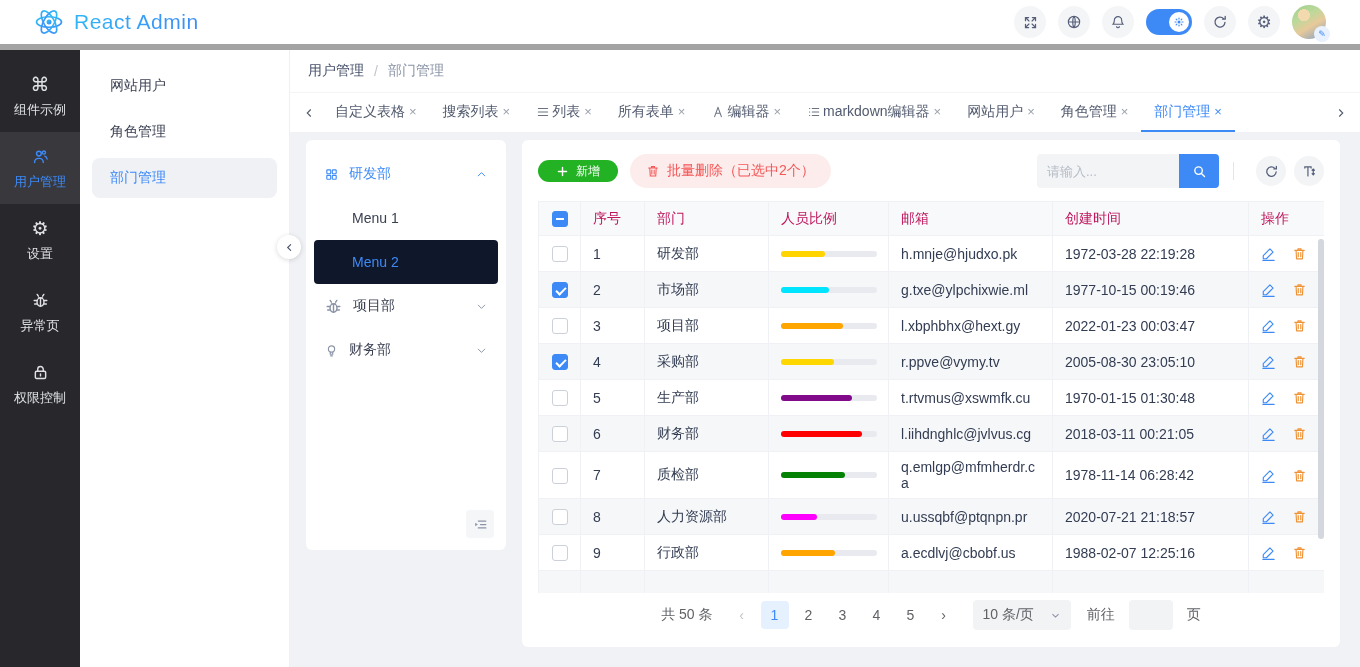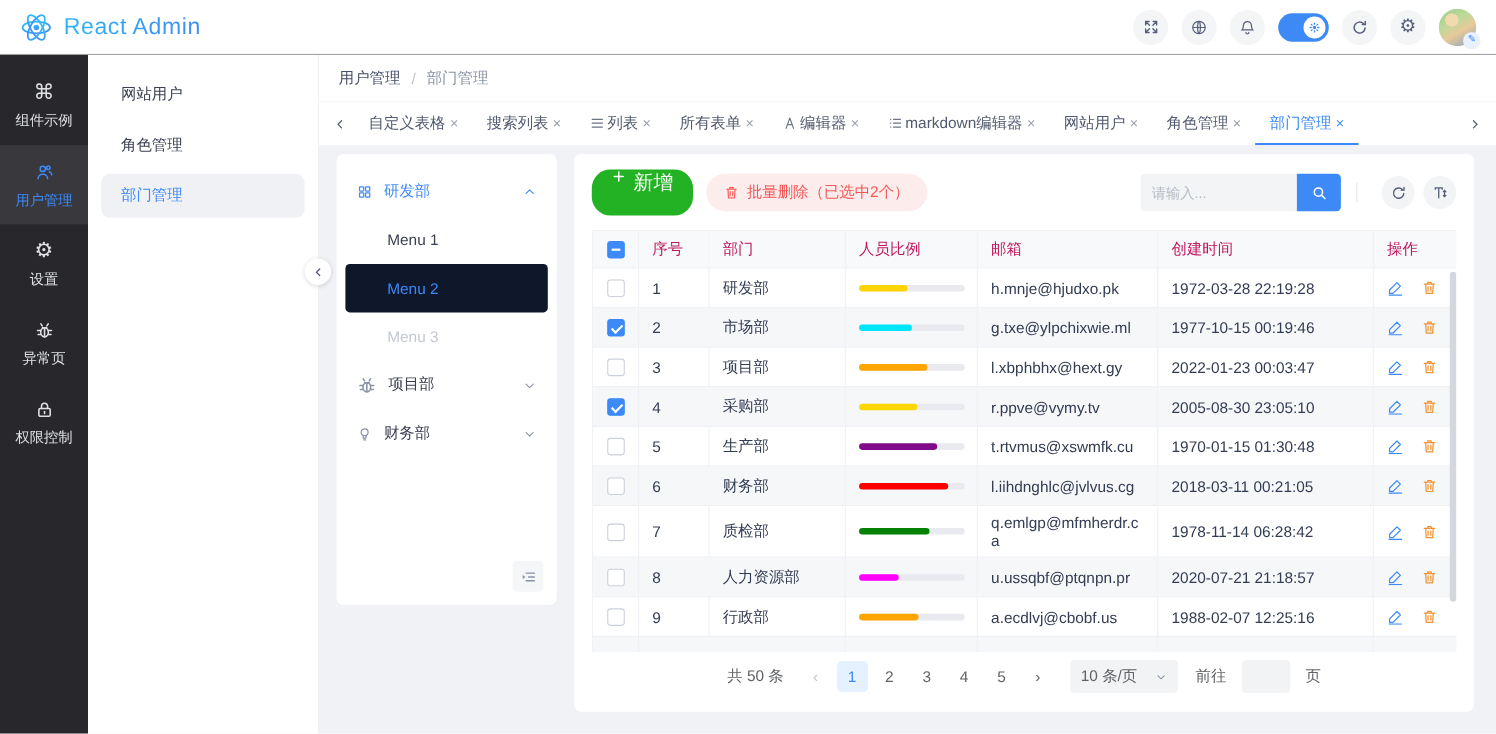--- a/index.html
+++ b/index.html
@@ -8,21 +8,21 @@
     --border:#eff1f4; --txt:#3a3f51; --muted:#8a93a6;
   }
   *{box-sizing:border-box;margin:0;padding:0}
   html,body{width:1360px;height:667px;overflow:hidden}
   body{font-family:"Liberation Sans","DejaVu Sans",sans-serif;color:var(--txt);background:#fff;font-size:14px}
   .ic{display:inline-flex;flex:none}
   .ic svg{display:block}
   .glyph{font-family:"DejaVu Sans",sans-serif;line-height:1}
 
   
-  #header{height:50px;display:flex;align-items:center;justify-content:space-between;padding:0 18px;background:#fff;border-bottom:1px solid #a3a3a3}
+  #header{height:50px;display:flex;align-items:center;justify-content:space-between;padding:0 34px;background:#fff;border-bottom:6px solid #a3a3a3}
   .brand{display:flex;align-items:center;gap:10px}
   .brand-title{font-size:21px;background:linear-gradient(90deg,#2fb5f8,#3e8bf7);-webkit-background-clip:text;background-clip:text;color:transparent;letter-spacing:.5px}
   .hright{display:flex;align-items:center;gap:12px}
   .hbtn{width:32px;height:32px;border-radius:50%;background:#f4f5f7;display:flex;align-items:center;justify-content:center;color:#565f7a;border:none;cursor:pointer}
   .toggle{width:46px;height:26px;border-radius:13px;background:var(--accent);position:relative;border:none;cursor:pointer}
   .knob{position:absolute;right:3px;top:3px;width:20px;height:20px;border-radius:50%;background:#fff;display:flex;align-items:center;justify-content:center;color:var(--accent)}
   .avatar{width:34px;height:34px;border-radius:50%;position:relative;cursor:pointer;
     background:radial-gradient(circle at 35% 30%,#f3d9ae 18%,transparent 19%),linear-gradient(150deg,#9ccf8b 0%,#bcd99a 35%,#e8c99a 60%,#7da0c4 100%)}
   .avatar-badge{position:absolute;right:-4px;bottom:-3px;width:16px;height:16px;border-radius:50%;background:#e8f1fd;display:flex;align-items:center;justify-content:center;font-size:9px;color:var(--accent)}
 
@@ -64,21 +64,21 @@
   .tree-row.root-active .ic{color:var(--accent)}
   .tree-row.root-active .chev{color:var(--accent)}
   .tree-child{padding-left:38px}
   .tree-child.selected{background:#0f172a;color:var(--accent)}
   .tree-child.disabled{color:#c3c8d1}
   .tree-tool{position:absolute;right:12px;bottom:12px;width:28px;height:28px;border-radius:4px;background:#f5f6f8;border:none;display:flex;align-items:center;justify-content:center;color:#8a93a6;cursor:pointer}
 
   
   #table-card{flex:1;background:#fff;border-radius:6px;padding:14px 16px 10px;display:flex;flex-direction:column;min-width:0}
   #toolbar{display:flex;align-items:center;margin-bottom:13px}
-  .btn-add{height:42px;padding:0 18px;border:none;border-radius:17px;background:var(--green);color:#fff;font-size:18px;display:flex;align-items:flex-start;gap:7px;cursor:pointer}
+  .btn-add{height:22px;padding:0 18px;border:none;border-radius:17px;background:var(--green);color:#fff;font-size:12px;display:flex;align-items:center;gap:7px;cursor:pointer}
   .btn-batch{height:34px;padding:0 16px;border:none;border-radius:17px;background:var(--danger-bg);color:var(--danger);font-size:14px;display:flex;align-items:center;gap:7px;margin-left:12px;cursor:pointer}
   .tool-spacer{flex:1}
   .search-group{display:flex}
   .search-input{width:142px;height:34px;border:none;background:#f3f4f6;border-radius:4px 0 0 4px;padding:0 10px;font-size:13px;color:#3a3f51;outline:none;font-family:inherit}
   .search-input::placeholder{color:#b6bcc6}
   .search-btn{width:40px;height:34px;border:none;background:var(--accent);border-radius:0 4px 4px 0;display:flex;align-items:center;justify-content:center;color:#fff;cursor:pointer}
   .tool-divider{width:1px;height:18px;background:#e3e5e8;margin:0 14px}
   .tool-circle{width:30px;height:30px;border-radius:50%;background:#f3f4f6;border:none;display:flex;align-items:center;justify-content:center;color:#565f7a;cursor:pointer;margin-left:8px}
 
   #table-wrap{flex:1;overflow:hidden;position:relative;min-height:0}
@@ -346,21 +346,20 @@
               </span>
               <span>研发部</span>
               <span class="ic chev">
                 <svg width="13" height="13" viewBox="0 0 24 24" stroke="currentColor" stroke-width="1.8" fill="none" stroke-linecap="round" stroke-linejoin="round">
                   <path d="M6 14.5l6-6 6 6"></path>
                 </svg>
               </span>
             </div>
             <div class="tree-row tree-child">Menu 1</div>
             <div class="tree-row tree-child selected">Menu 2</div>
-            <div class="tree-row tree-child disabled">Menu 3</div>
             <div class="tree-row">
               <span class="ic ">
                 <svg width="19" height="19" viewBox="0 0 24 24" stroke="currentColor" stroke-width="1.8" fill="none" stroke-linecap="round" stroke-linejoin="round">
                   <ellipse cx="12" cy="14" rx="4.4" ry="5.3"></ellipse>
                   <path d="M9.3 6.6 7.8 4.3M14.7 6.6l1.5-2.3M9.5 8.7h5M7.6 12H4M7.6 16.5H4.6M16.4 12H20M16.4 16.5h3M12 9.5v9.5"></path>
                 </svg>
               </span>
               <span>项目部</span>
               <span class="ic chev">
                 <svg width="13" height="13" viewBox="0 0 24 24" stroke="currentColor" stroke-width="1.8" fill="none" stroke-linecap="round" stroke-linejoin="round">

